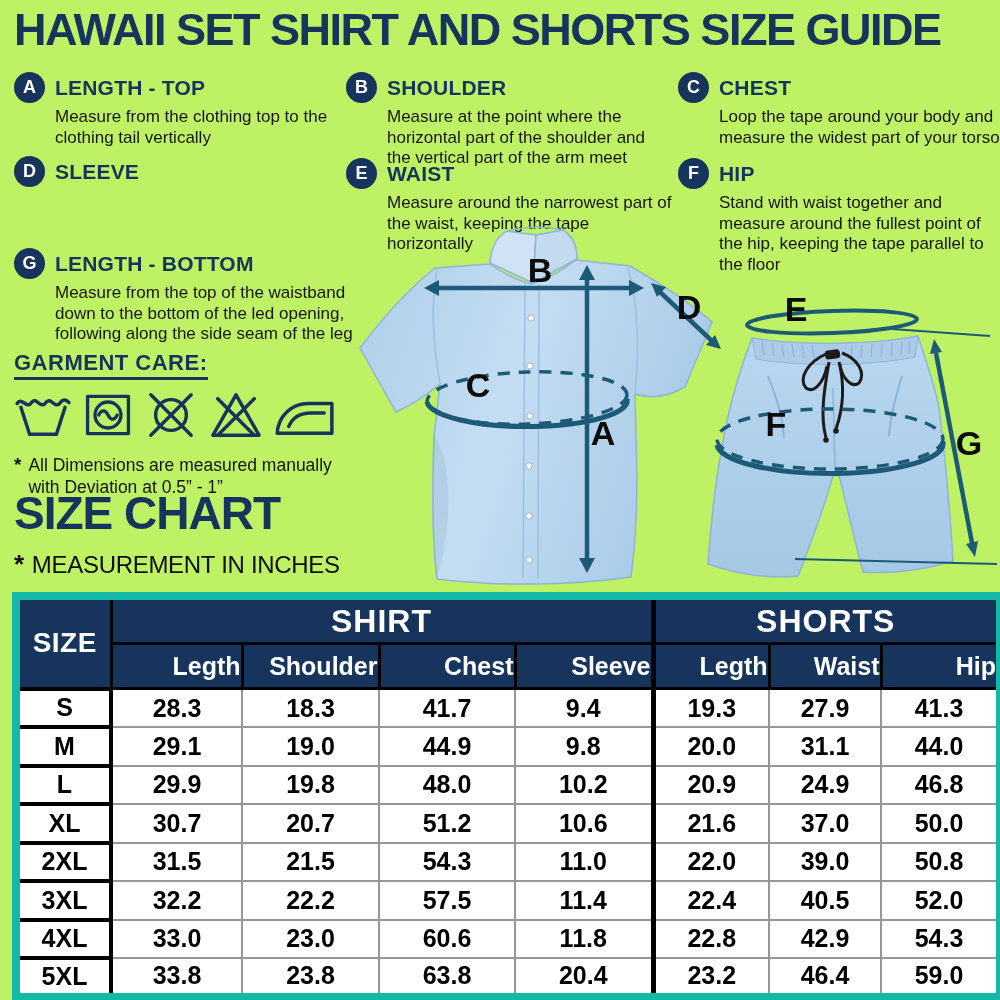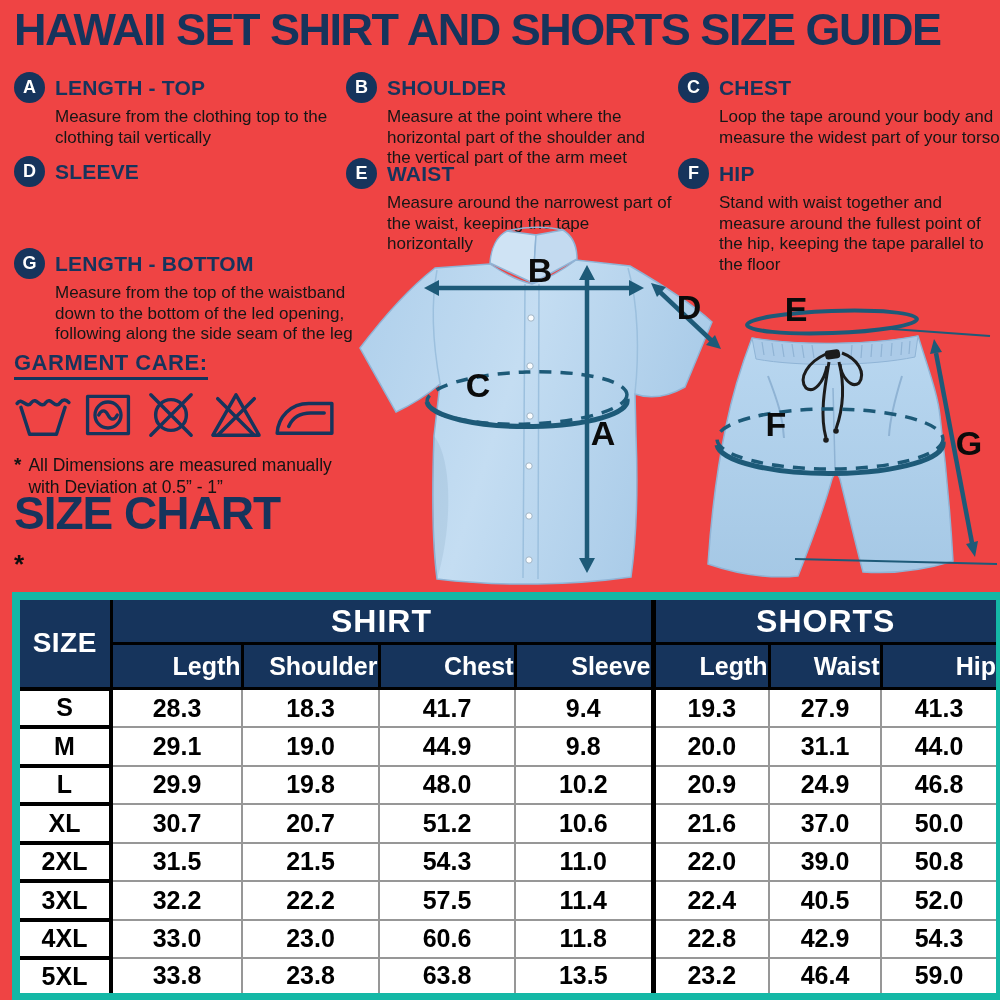--- a/index.html
+++ b/index.html
@@ -1,16 +1,16 @@
 <!DOCTYPE html>
 <html style="--navy: #16345c; --arrow: #1d5a78; --shirt-blue: #b5d3ec; --table-line: #979797;"><head>
 <meta charset="utf-8">
 <style>
   html,body{margin:0;padding:0;background:#fff;}
-  .page{position:relative;width:1000px;height:1000px;background:#ef4444;overflow:hidden;
+  .page{position:relative;width:1000px;height:1000px;background:#bef264;overflow:hidden;
         font-family:"Liberation Sans",sans-serif;color:#141414;}
 
   
   .title{position:absolute;left:14px;top:4px;width:978px;white-space:nowrap;
          font-size:45px;font-weight:bold;letter-spacing:-1.5px;color:var(--navy,#16345c);}
 
   
   .instr{position:absolute;}
   .instr .head{display:flex;align-items:center;gap:10px;}
   .badge{width:31px;height:31px;border-radius:50%;background:var(--navy,#16345c);color:#fff;
@@ -153,20 +153,21 @@
     <div class="gc-note">
       <span class="star">*</span>
       <span>All Dimensions are measured manually with Deviation at 0.5” - 1”</span>
     </div>
   </div>
 
   <div class="sc">
     <div class="sc-head">SIZE CHART</div>
     <div class="sc-note">
       <span class="star">*</span>
+      <span>MEASUREMENT IN INCHES</span>
     </div>
   </div>
 
   <svg class="fig" viewBox="0 0 660 366">
     <defs>
       <linearGradient id="shirtg" x1="0" y1="0" x2="1" y2="0.3">
         <stop offset="0" stop-color="#aecfeb"></stop>
           <stop offset="0.5" stop-color="#c4ddf2"></stop>
           <stop offset="1" stop-color="#a9cbe8"></stop>
       </linearGradient>
@@ -352,21 +353,21 @@
           <td>11.8</td>
           <td class="sep">22.8</td>
           <td>42.9</td>
           <td>54.3</td>
         </tr>
         <tr>
           <td class="size-cell">5XL</td>
           <td>33.8</td>
           <td>23.8</td>
           <td>63.8</td>
-          <td>13.5</td>
+          <td>20.4</td>
           <td class="sep">23.2</td>
           <td>46.4</td>
           <td>59.0</td>
         </tr>
       </tbody>
   </table>
 
 </div>
 
 </body></html>

